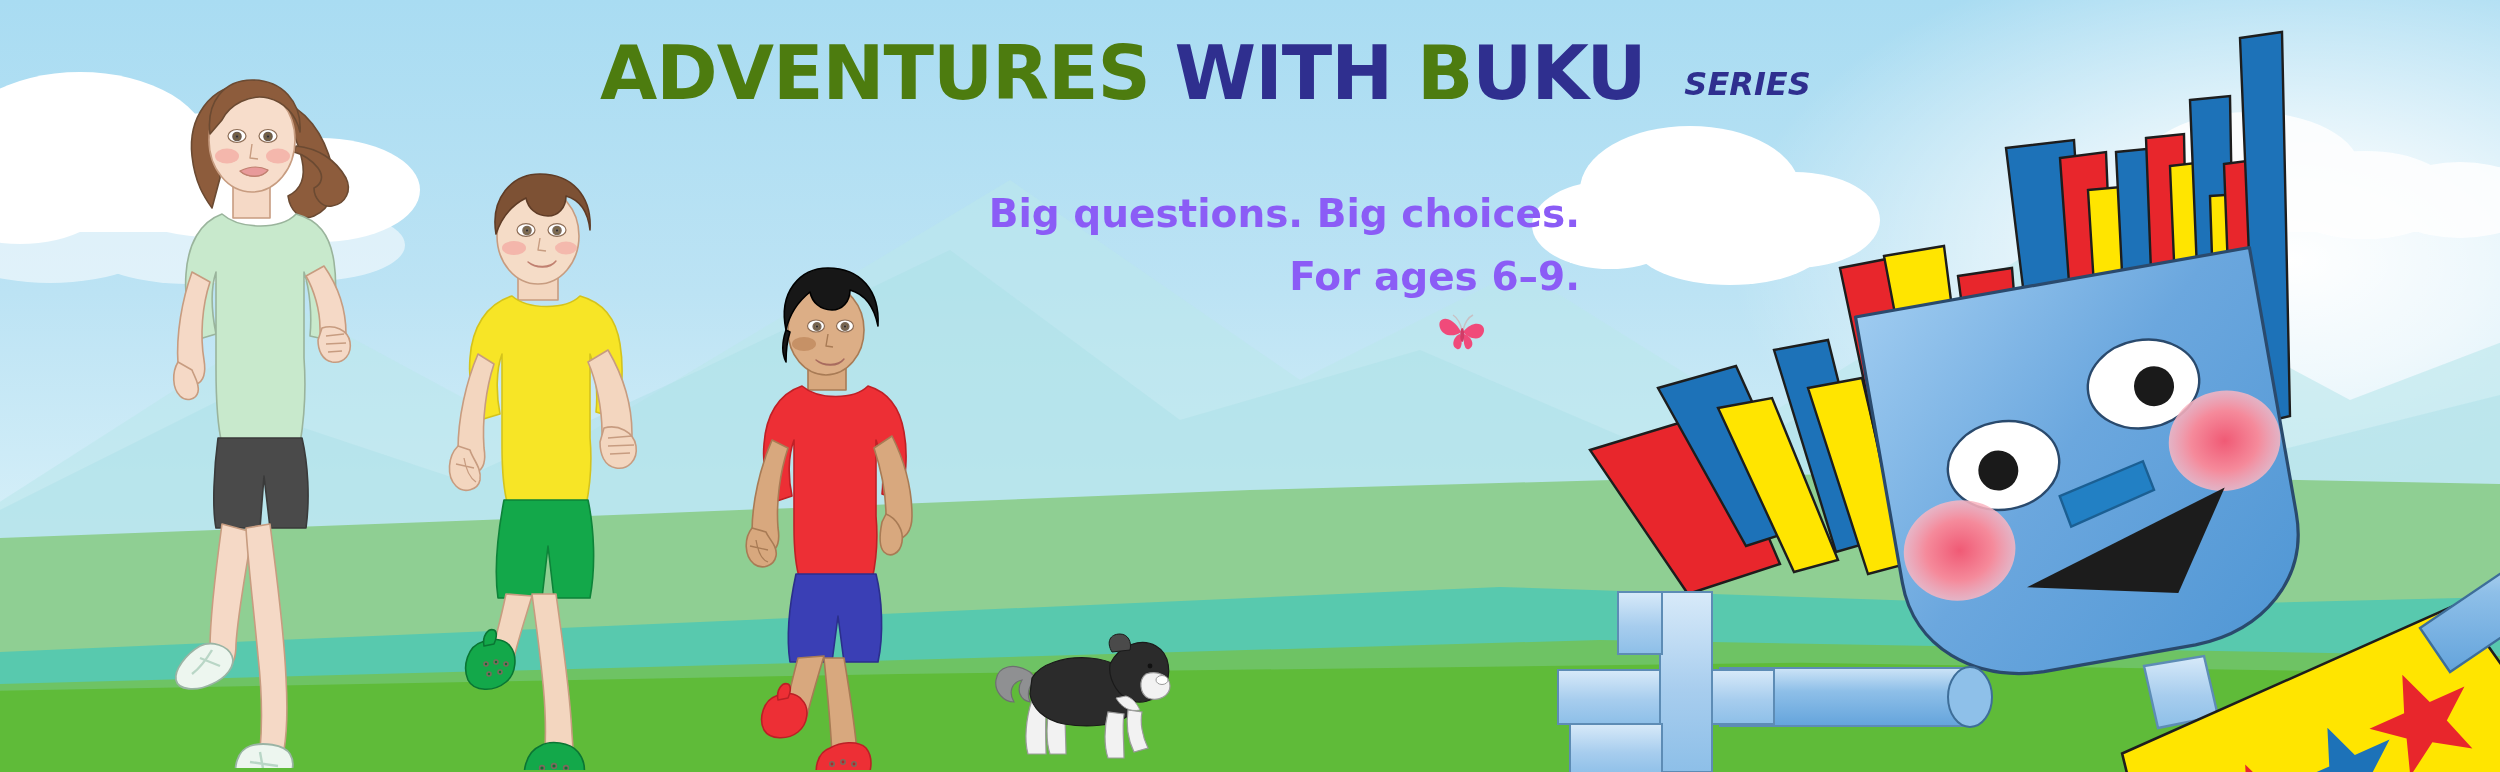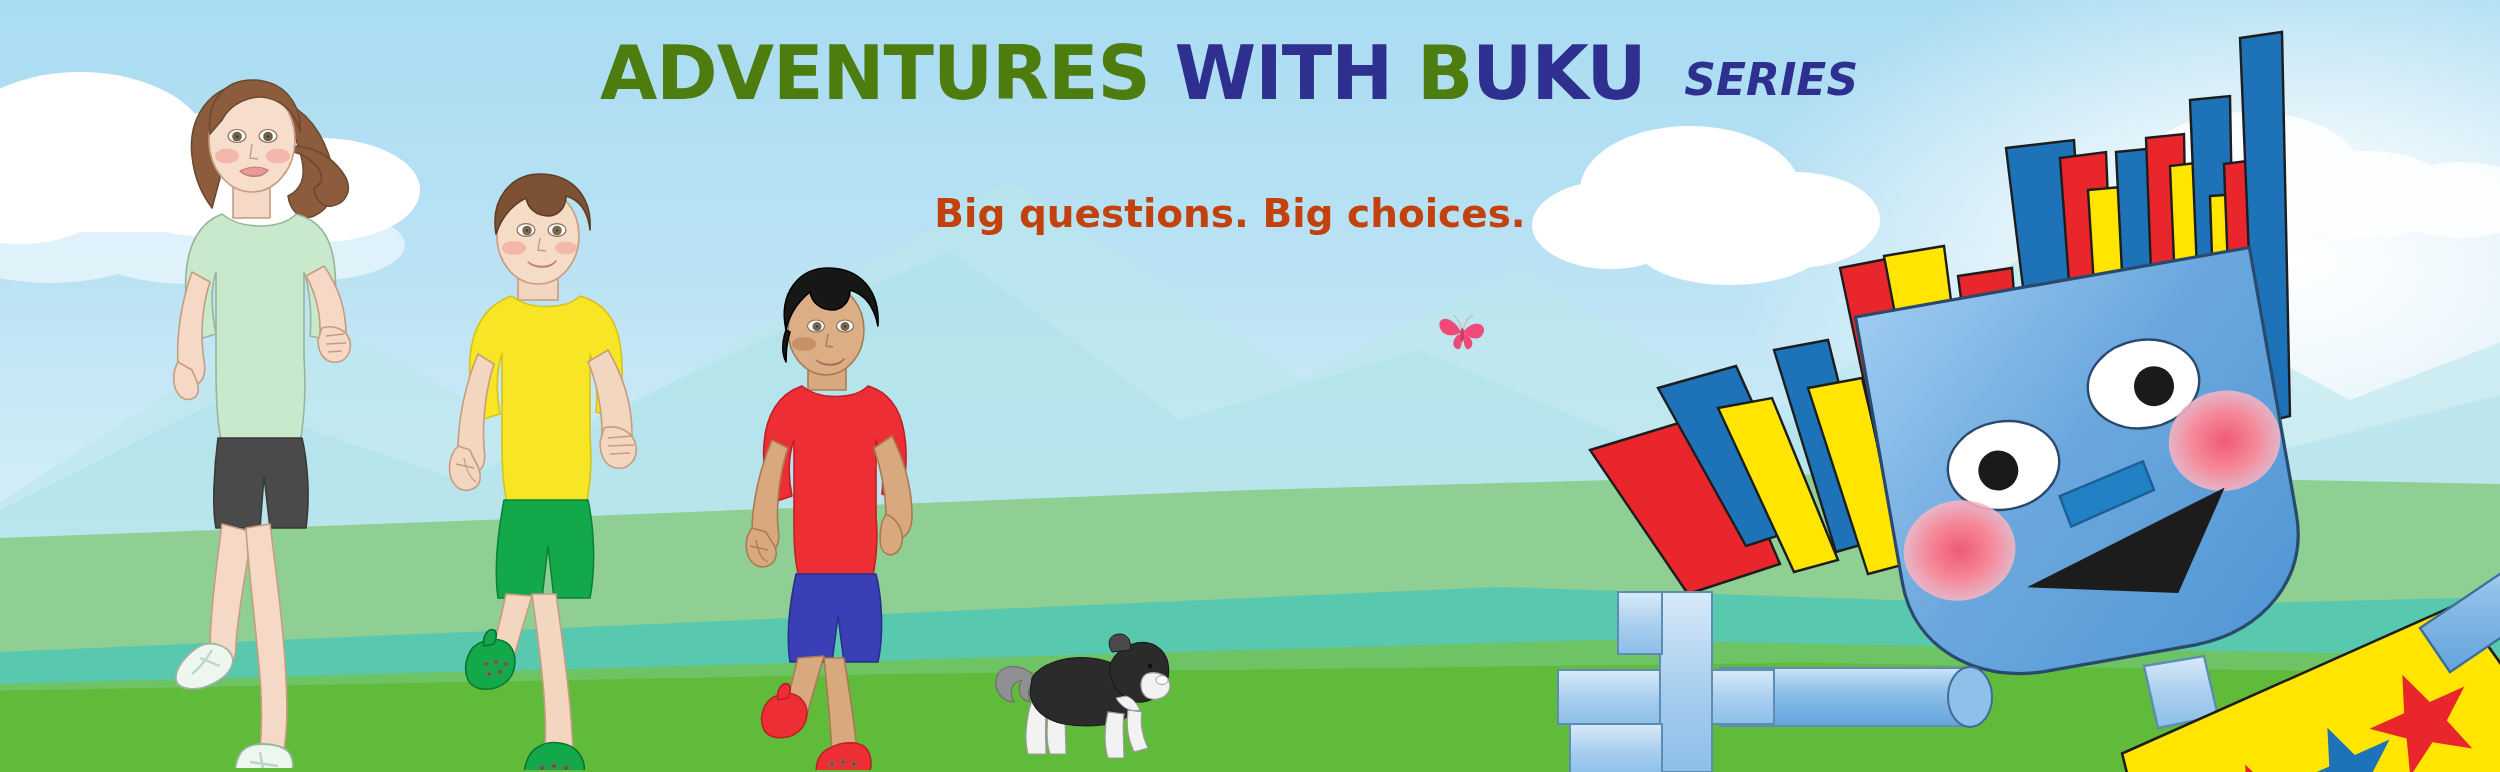--- a/index.html
+++ b/index.html
@@ -54,34 +54,34 @@
     font-weight: 700;
     font-size: 74px;
     letter-spacing: -1px;
     line-height: 1;
   }
   .title .w-red   { color: #4d7c0f; }
   .title .w-blue  { color: #2f2f8f; text-align: center; }
   .title .w-series {
     color: #2f2f8f;
     font-style: italic;
-    font-size: 44px;
+    font-size: 32px;
     font-weight: 700;
     letter-spacing: 0px;
     margin-left: 14px;
     position: relative;
     top: -4px;
   }
 
   .subtitle {
     position: absolute;
     left: 880px; top: 182px;
     width: 700px;
-    text-align: center;
-    color: #c2410c;
+    text-align: right;
+    color: #8b5cf6;
     font-family: "DejaVu Sans", sans-serif;
     font-weight: 600;
     font-size: 39px;
     line-height: 1.62;
   }
   .subtitle div { white-space: nowrap; }
 
   
   .butterfly { position: absolute; left: 1434px; top: 306px; width: 56px; height: 48px; }
 
@@ -149,20 +149,21 @@
 
   <div class="title">
     <span class="w-red">ADVENTURES</span>
     <span class="w-blue">WITH</span>
     <span class="w-red">B</span><span class="w-blue">UKU</span>
     <span class="w-series">SERIES</span>
   </div>
 
   <div class="subtitle">
     <div>Big questions. Big choices.</div>
+    <div>For ages 6–9.</div>
   </div>
 
   <svg class="butterfly" viewBox="0 0 56 48">
     <g fill="#f04a7a">
       <path d="M27 26 C18 8, 2 10, 6 22 C9 31, 21 31, 27 26 Z"></path>
       <path d="M29 26 C40 12, 54 18, 49 28 C45 36, 34 32, 29 26 Z"></path>
       <path d="M26 28 C20 30, 16 40, 23 43 C28 45, 29 34, 26 28 Z"></path>
       <path d="M30 28 C37 30, 42 39, 35 43 C30 45, 29 34, 30 28 Z"></path>
     </g>
     <g stroke="#c8c0c4" stroke-width="1.4" fill="none">

